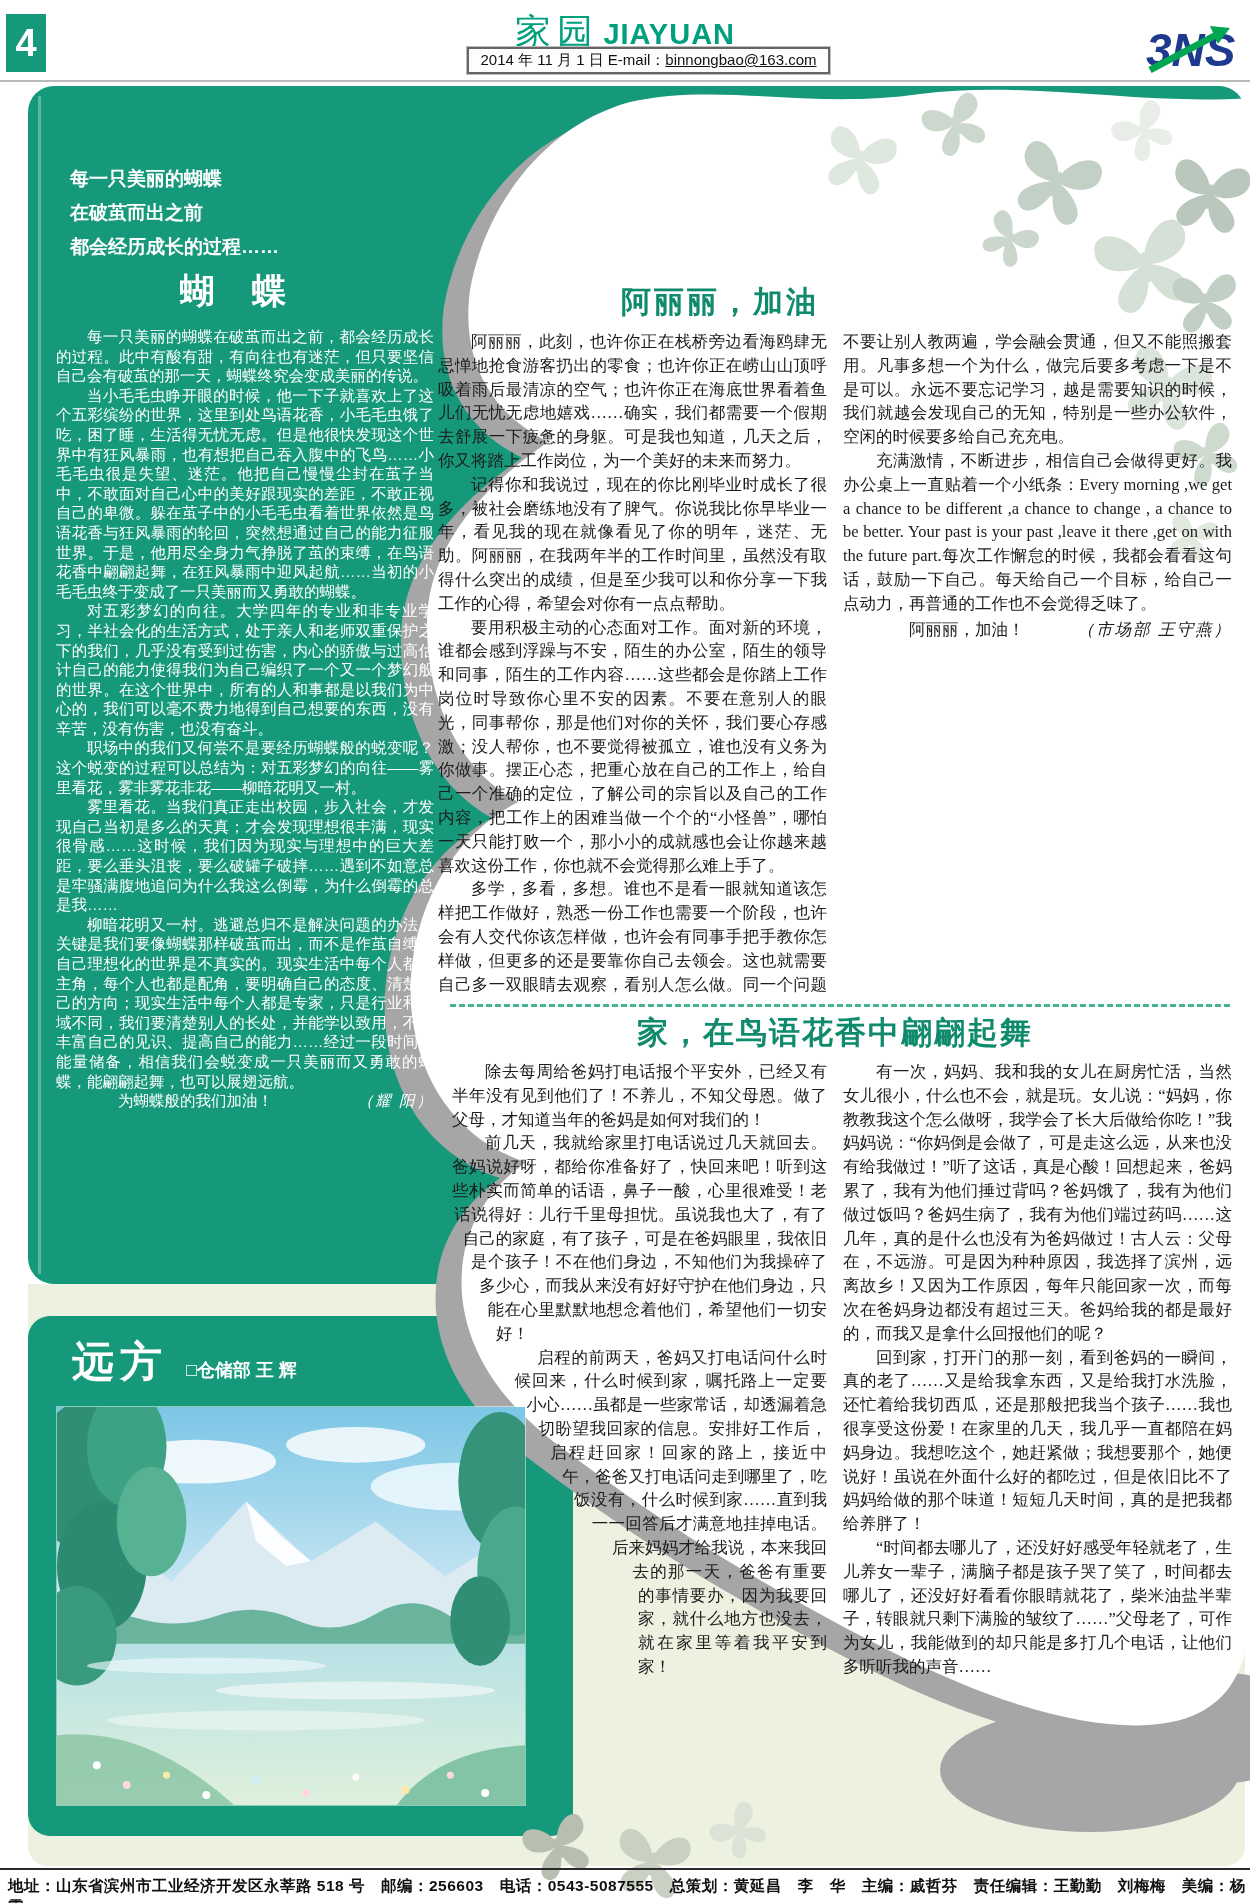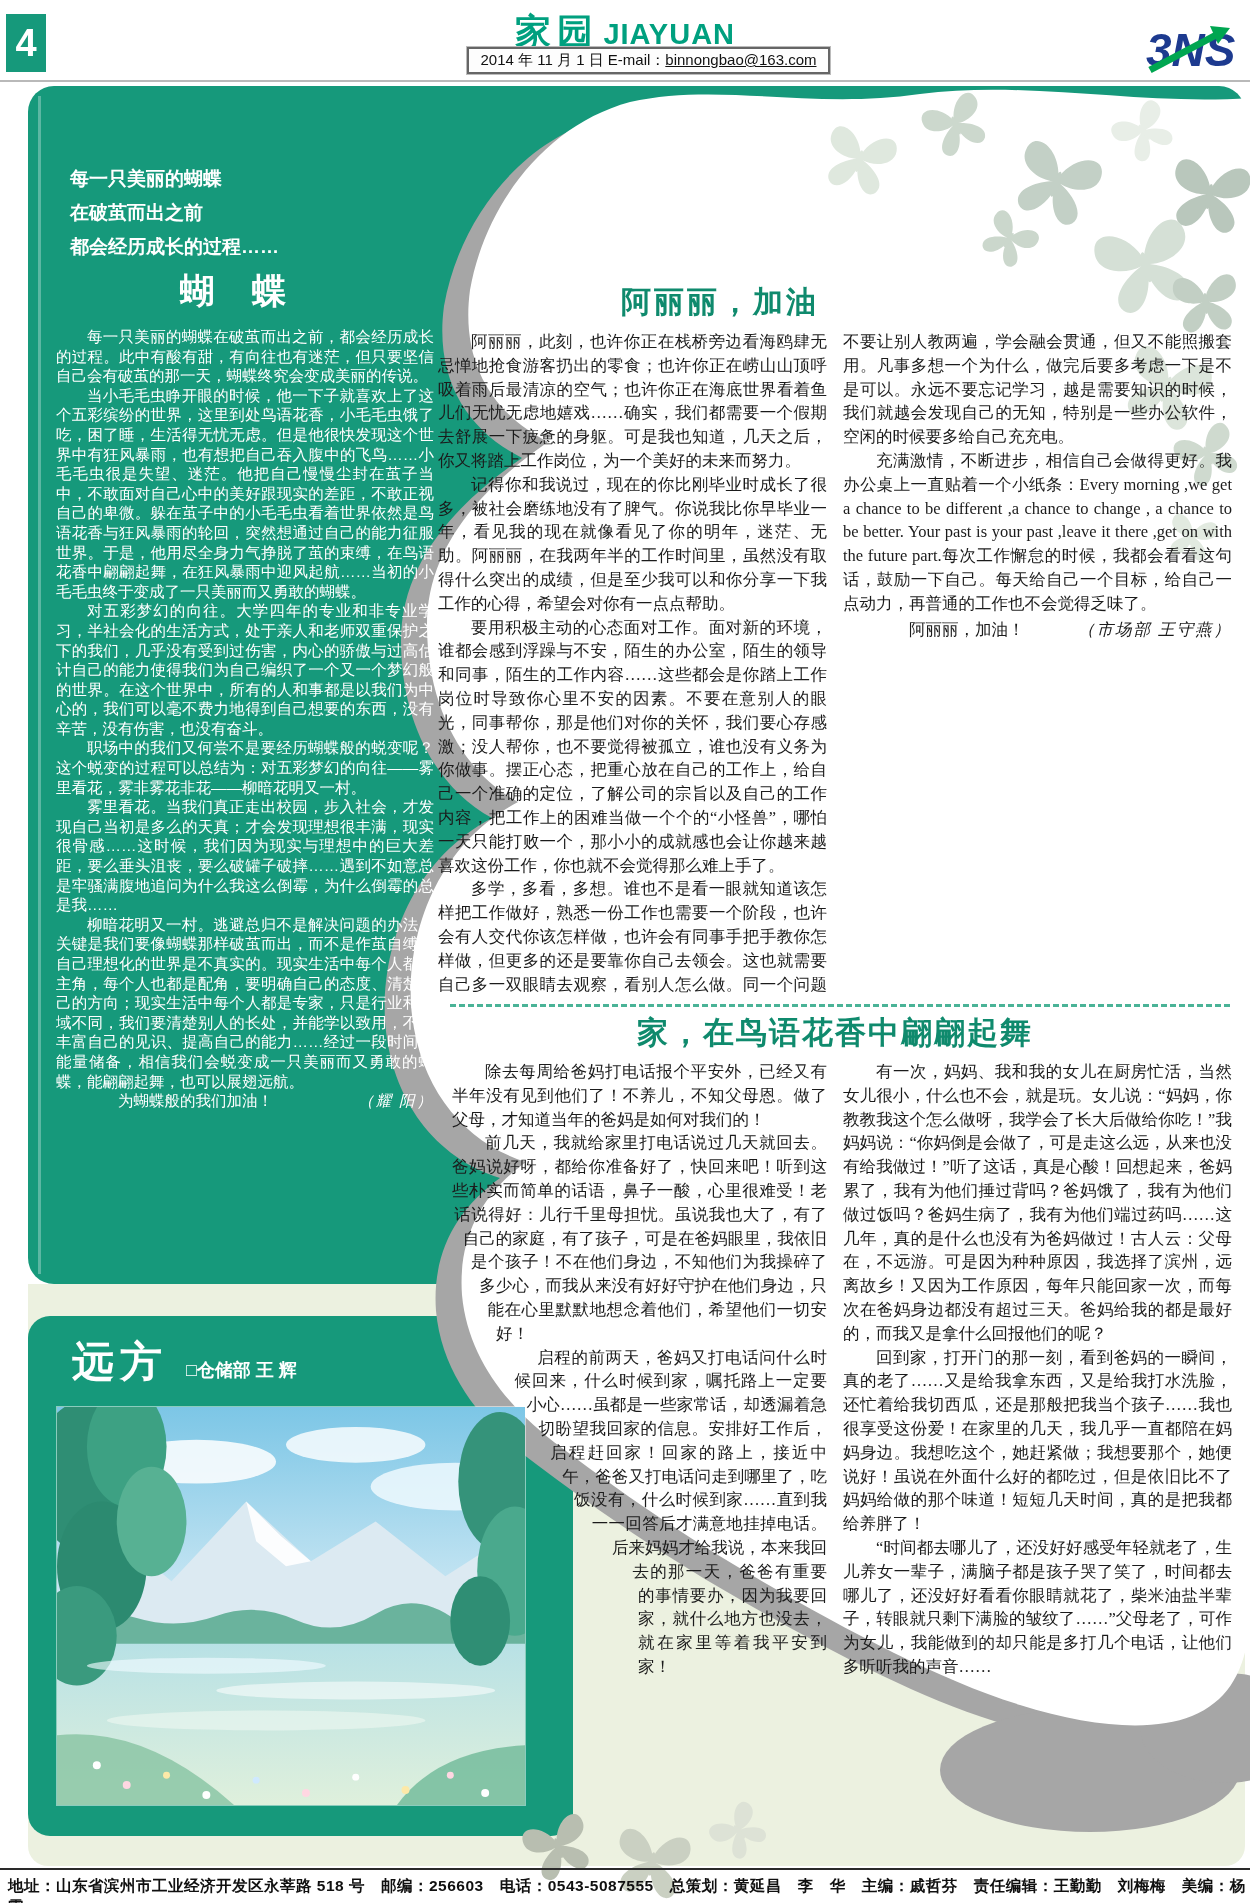--- a/index.html
+++ b/index.html
@@ -7,21 +7,21 @@
     --cloud_gray:#a6a6a6; --dash_teal:#4ab397; --logo_navy:#1d3a8f; --logo_green:#00a651;
   }
   *{box-sizing:border-box;margin:0;padding:0;}
   body{background:#fff;font-family:"Liberation Sans","DejaVu Sans",sans-serif;}
   #page{position:relative;width:1250px;height:1903px;background:#fff;overflow:hidden;}
 
   
   .pagenum{position:absolute;left:6px;top:14px;width:40px;height:58px;background:var(--green);
     color:#fff;font-size:38px;font-weight:bold;display:flex;align-items:center;justify-content:center;}
   .masthead{position:absolute;left:0;right:0;top:8px;text-align:center;color:var(--masthead_green);}
-  .masthead .cn{font-size:36px;font-weight:bold;letter-spacing:6px;font-family:"Liberation Serif","DejaVu Serif",serif;}
+  .masthead .cn{font-size:36px;font-weight:normal;letter-spacing:6px;font-family:"Liberation Serif","DejaVu Serif",serif;}
   .masthead .latin{font-size:29px;font-weight:bold;letter-spacing:1px;text-align:right;}
   .datebox-wrap{position:absolute;left:0;right:0;top:47px;text-align:center;margin-left:47px;}
   .datebox{display:inline-block;border:2px solid #666;outline:1px solid #bbb;background:#fdfdfd;
     padding:2px 12px;font-size:15px;color:#111;}
   .datebox .em{text-decoration:underline;}
   .logo{position:absolute;right:6px;top:20px;width:100px;height:58px;}
   .hdr-rule{position:absolute;left:0;top:80px;width:1250px;height:2px;background:#b9b9b9;}
 
   
   .pale-bg{position:absolute;left:28px;top:1284px;width:1217px;height:582px;background:var(--pale);border-radius:0 0 20px 20px;}
@@ -34,21 +34,21 @@
 
   
   .poem{position:absolute;left:70px;top:162px;color:#fff;font-size:19px;font-weight:600;line-height:1.8;}
   .b-title{position:absolute;left:40px;top:268px;width:400px;text-align:center;color:#fff;
     font-family:"Liberation Serif","DejaVu Serif",serif;font-weight:bold;font-size:35px;letter-spacing:14px;}
   .b-body{position:absolute;left:56px;top:327px;width:378px;height:918px;overflow:hidden;color:#fff;
     font-size:15.5px;line-height:19.6px;text-align:justify;}
   .b-body p{text-indent:2em;}
   .closing-row{display:flex;justify-content:space-between;align-items:baseline;}
   .closing-row .lead{padding-left:2em;}
-  .sig{font-family:Liberation Serif, serif;font-style:italic;letter-spacing:2px;white-space:nowrap;}
+  .sig{font-family:Liberation Sans, sans-serif;font-style:italic;letter-spacing:2px;white-space:nowrap;}
 
   
   .fw-head{position:absolute;left:72px;top:1334px;display:flex;align-items:baseline;gap:18px;color:#fff;}
   .fw-title{font-family:"Liberation Serif","DejaVu Serif",serif;font-weight:bold;font-size:42px;letter-spacing:6px;}
   .fw-author{font-size:18px;font-weight:600;}
   .painting{position:absolute;left:56px;top:1406px;width:470px;height:400px;border:1px solid rgba(255,255,255,.5);}
 
   
   .a1-title{position:absolute;left:430px;top:282px;width:580px;text-align:center;color:var(--title_green);
     font-size:30px;font-weight:bold;letter-spacing:3px;}

